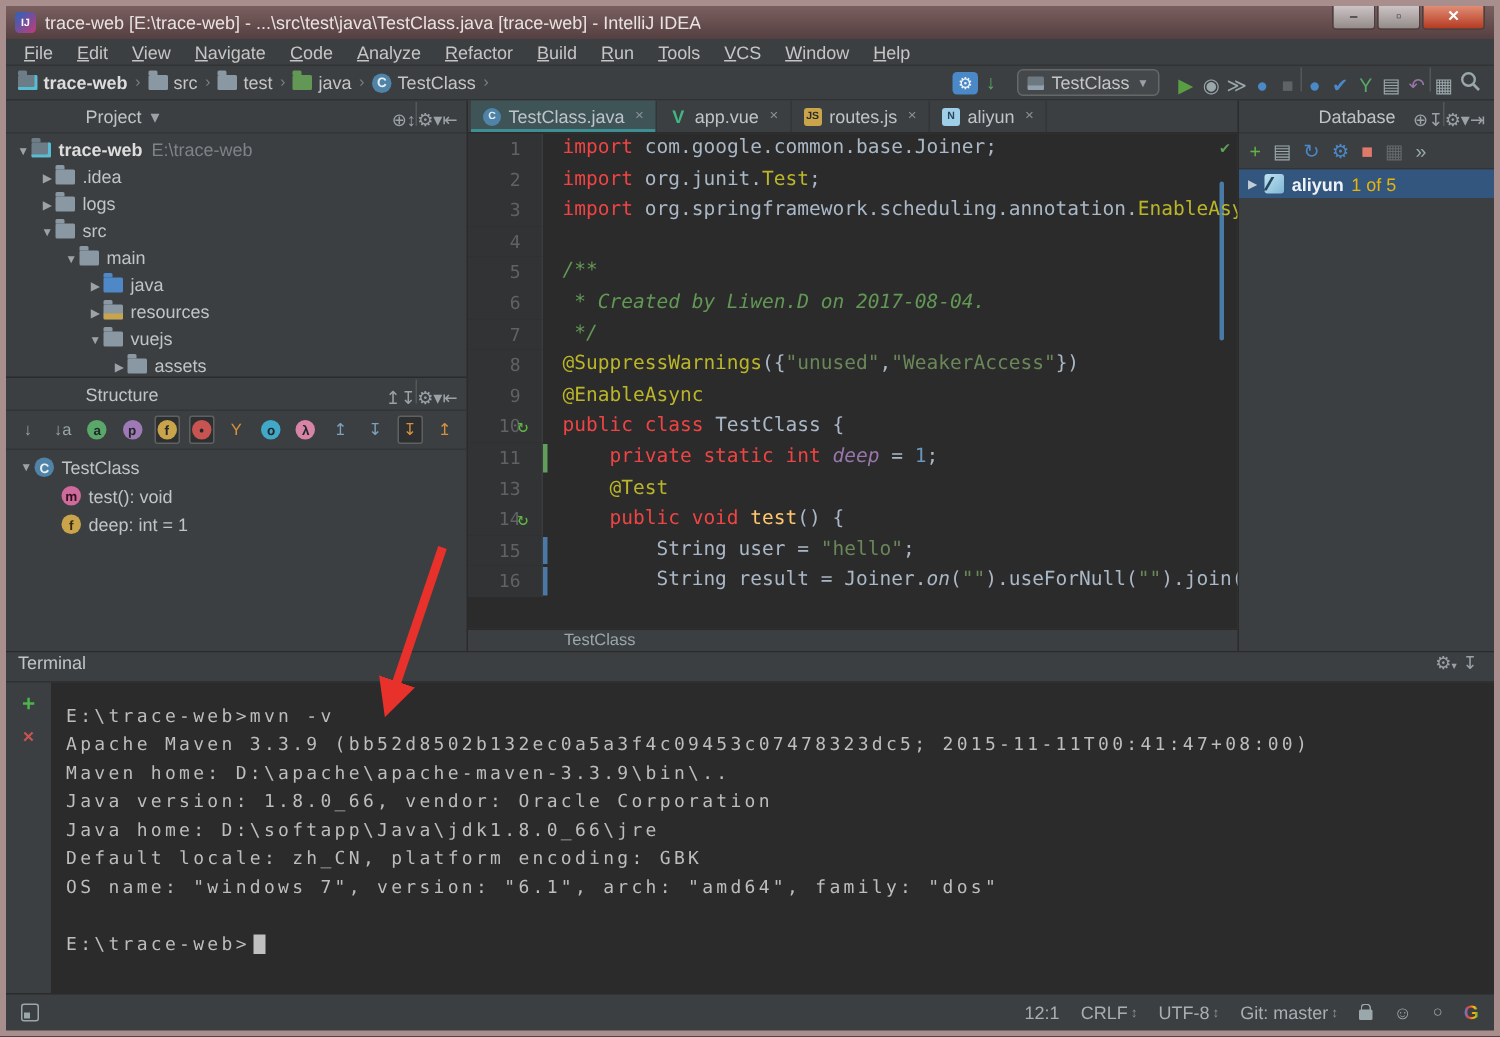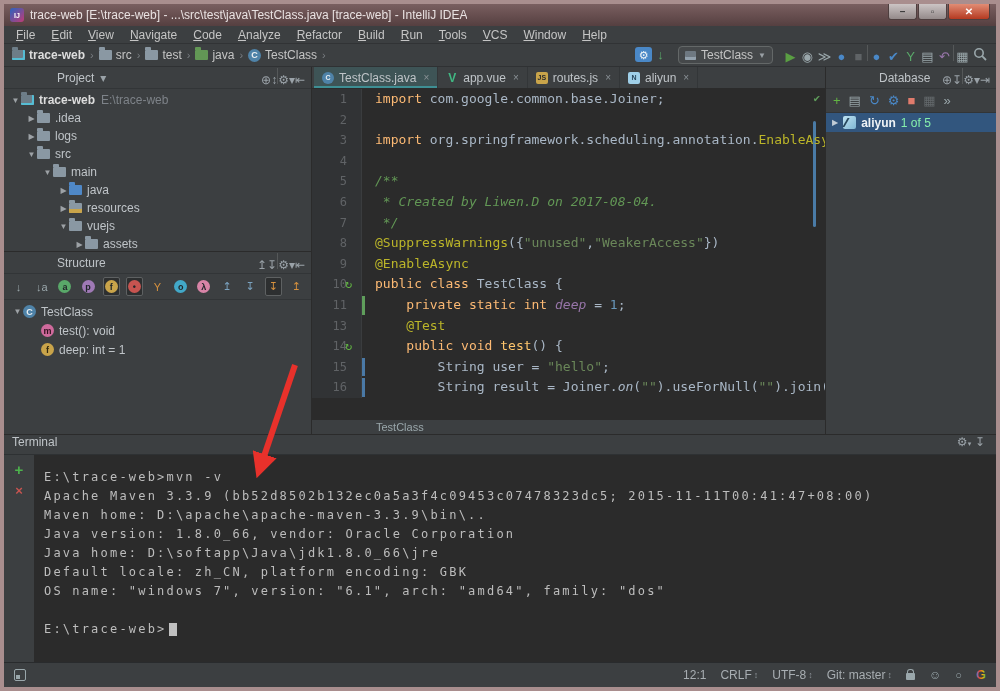--- a/index.html
+++ b/index.html
@@ -102,40 +102,40 @@
 
   .code-wrap { height:330px; background:#2b2b2b; position:relative; overflow:hidden;
                font-family:"DejaVu Sans Mono", monospace; font-size:13px; }
   .cl { display:flex; height:20.6px; line-height:20.6px; position:relative; }
   .cl .ln { width:50px; background:#313335; border-right:1px solid #3a3c3e;
             color:#606366; text-align:right; padding-right:14px; font-size:12px; flex:0 0 auto; }
   .cl .ct { padding-left:13px; white-space:pre; color:#a9b7c6; }
   .cl .gut-run { position:absolute; left:33px; top:0; color:#62b543; font-size:12px; }
   .cl .bar { position:absolute; left:50px; top:1px; bottom:1px; width:3px; }
   .bar.green { background:#5f9e5b; } .bar.blue { background:#4a79a6; }
-  .tk-kw  { color:#fdba74; } .tk-pl { color:#a9b7c6; } .tk-str { color:#6a8759; }
+  .tk-kw  { color:#ef4444; } .tk-pl { color:#a9b7c6; } .tk-str { color:#6a8759; }
   .tk-num { color:#6897bb; } .tk-ann { color:#bbb529; }
   .tk-cmt { color:#629755; font-style:italic; }
   .tk-fld { color:#9876aa; font-style:italic; }
   .tk-mth { color:#ffc66d; } .tk-itl { font-style:italic; color:#a9b7c6; }
   .insp-check { position:absolute; top:3px; right:5px; color:#5f9e5b; font-size:11px; }
   .vthumb { position:absolute; right:9px; top:32px; width:3px; height:106px;
             background:#4a7ba6; border-radius:2px; }
   .ed-crumb { height:15px; background:#3c3f41; border-top:1px solid #2b2b2b;
               color:#9aa7ab; font-size:11px; padding-left:64px; display:flex; align-items:center; }
 
   
   .dbbar { height:24px; display:flex; align-items:center; gap:8px; padding:0 7px;
            border-bottom:1px solid #323537; }
   .dbi { font-size:13px; color:#9aa2a8; }
   .db-row { height:19px; display:flex; align-items:center; background:#32567e;
             padding-left:6px; gap:5px; }
   .db-row .arrow { font-size:8px; color:#c2cdd6; }
   .db-row .name { font-weight:bold; color:#eef2f5; }
-  .db-row .badge { color:#86efac; }
+  .db-row .badge { color:#eab308; }
   .dsico { width:13px; height:13px; background:linear-gradient(135deg,#bfe3f2,#7fb6d4);
            border-radius:2px; position:relative; }
   .dsico::after { content:""; position:absolute; left:2px; top:2px; width:9px; height:9px;
                   border-left:2px solid #27465c; transform:skewX(-30deg); }
 
   
   .terminal { height:228px; display:flex; flex-direction:column; border-top:1px solid #2b2b2b; }
   .term-hdr { height:20px; display:flex; padding:0 8px;
               background:#3c3f41; border-bottom:1px solid #2e3133; color:#bfc4c8; }
   .term-body { flex:1; display:flex; background:#2b2b2b; }
@@ -381,20 +381,21 @@
         </div>
       <div class="code-wrap" id="code">
         <span class="insp-check">✔</span>
         <div class="vthumb"></div>
       <div class="cl">
             <span class="ln">1</span>
             <span class="ct"><span class="tk-kw">import </span><span class="tk-pl">com.google.common.base.Joiner;</span></span>
           </div>
           <div class="cl">
             <span class="ln">2</span>
+            <span class="ct"><span class="tk-kw">import </span><span class="tk-pl">org.junit.</span><span class="tk-ann">Test</span><span class="tk-pl">;</span></span>
           </div>
           <div class="cl">
             <span class="ln">3</span>
             <span class="ct"><span class="tk-kw">import </span><span class="tk-pl">org.springframework.scheduling.annotation.</span><span class="tk-ann">EnableAsync</span></span>
           </div>
           <div class="cl">
             <span class="ln">4</span>
             <span class="ct"></span>
           </div>
           <div class="cl">

